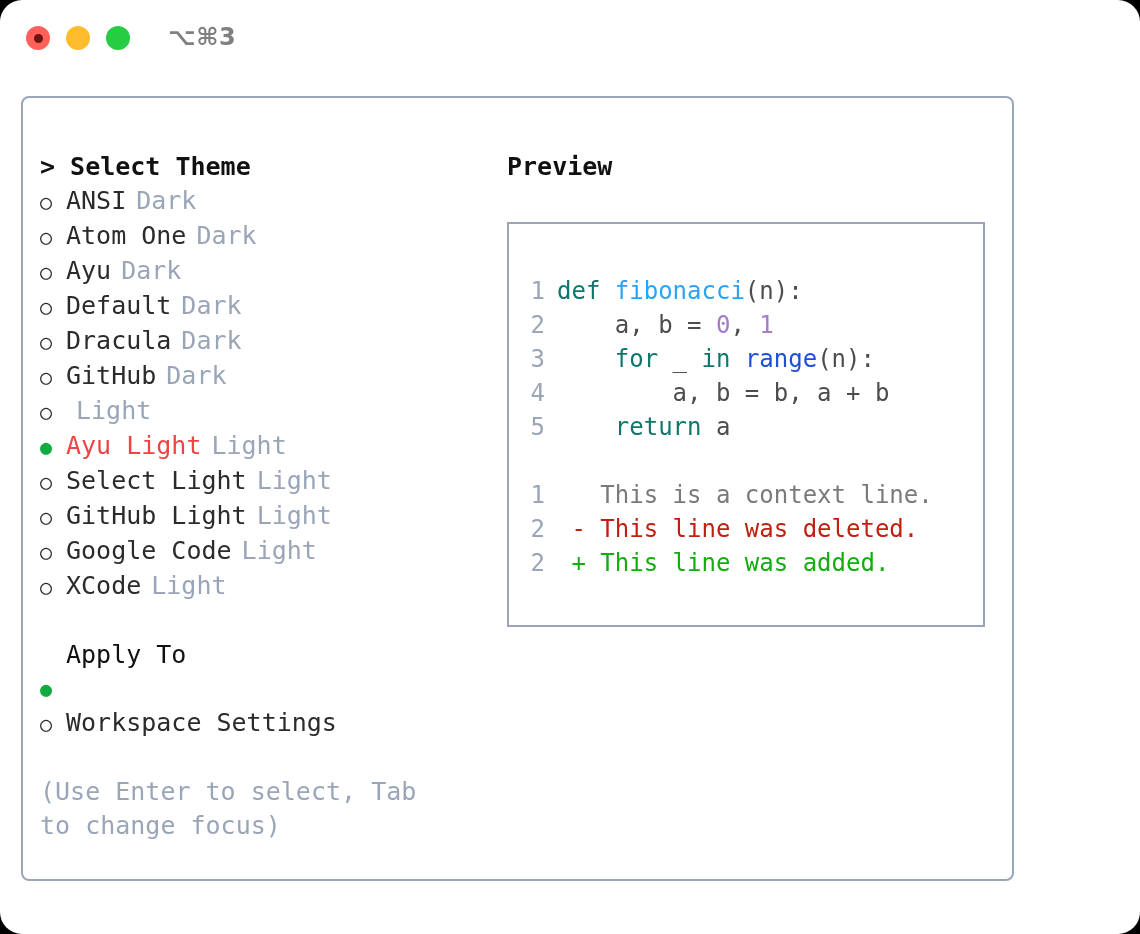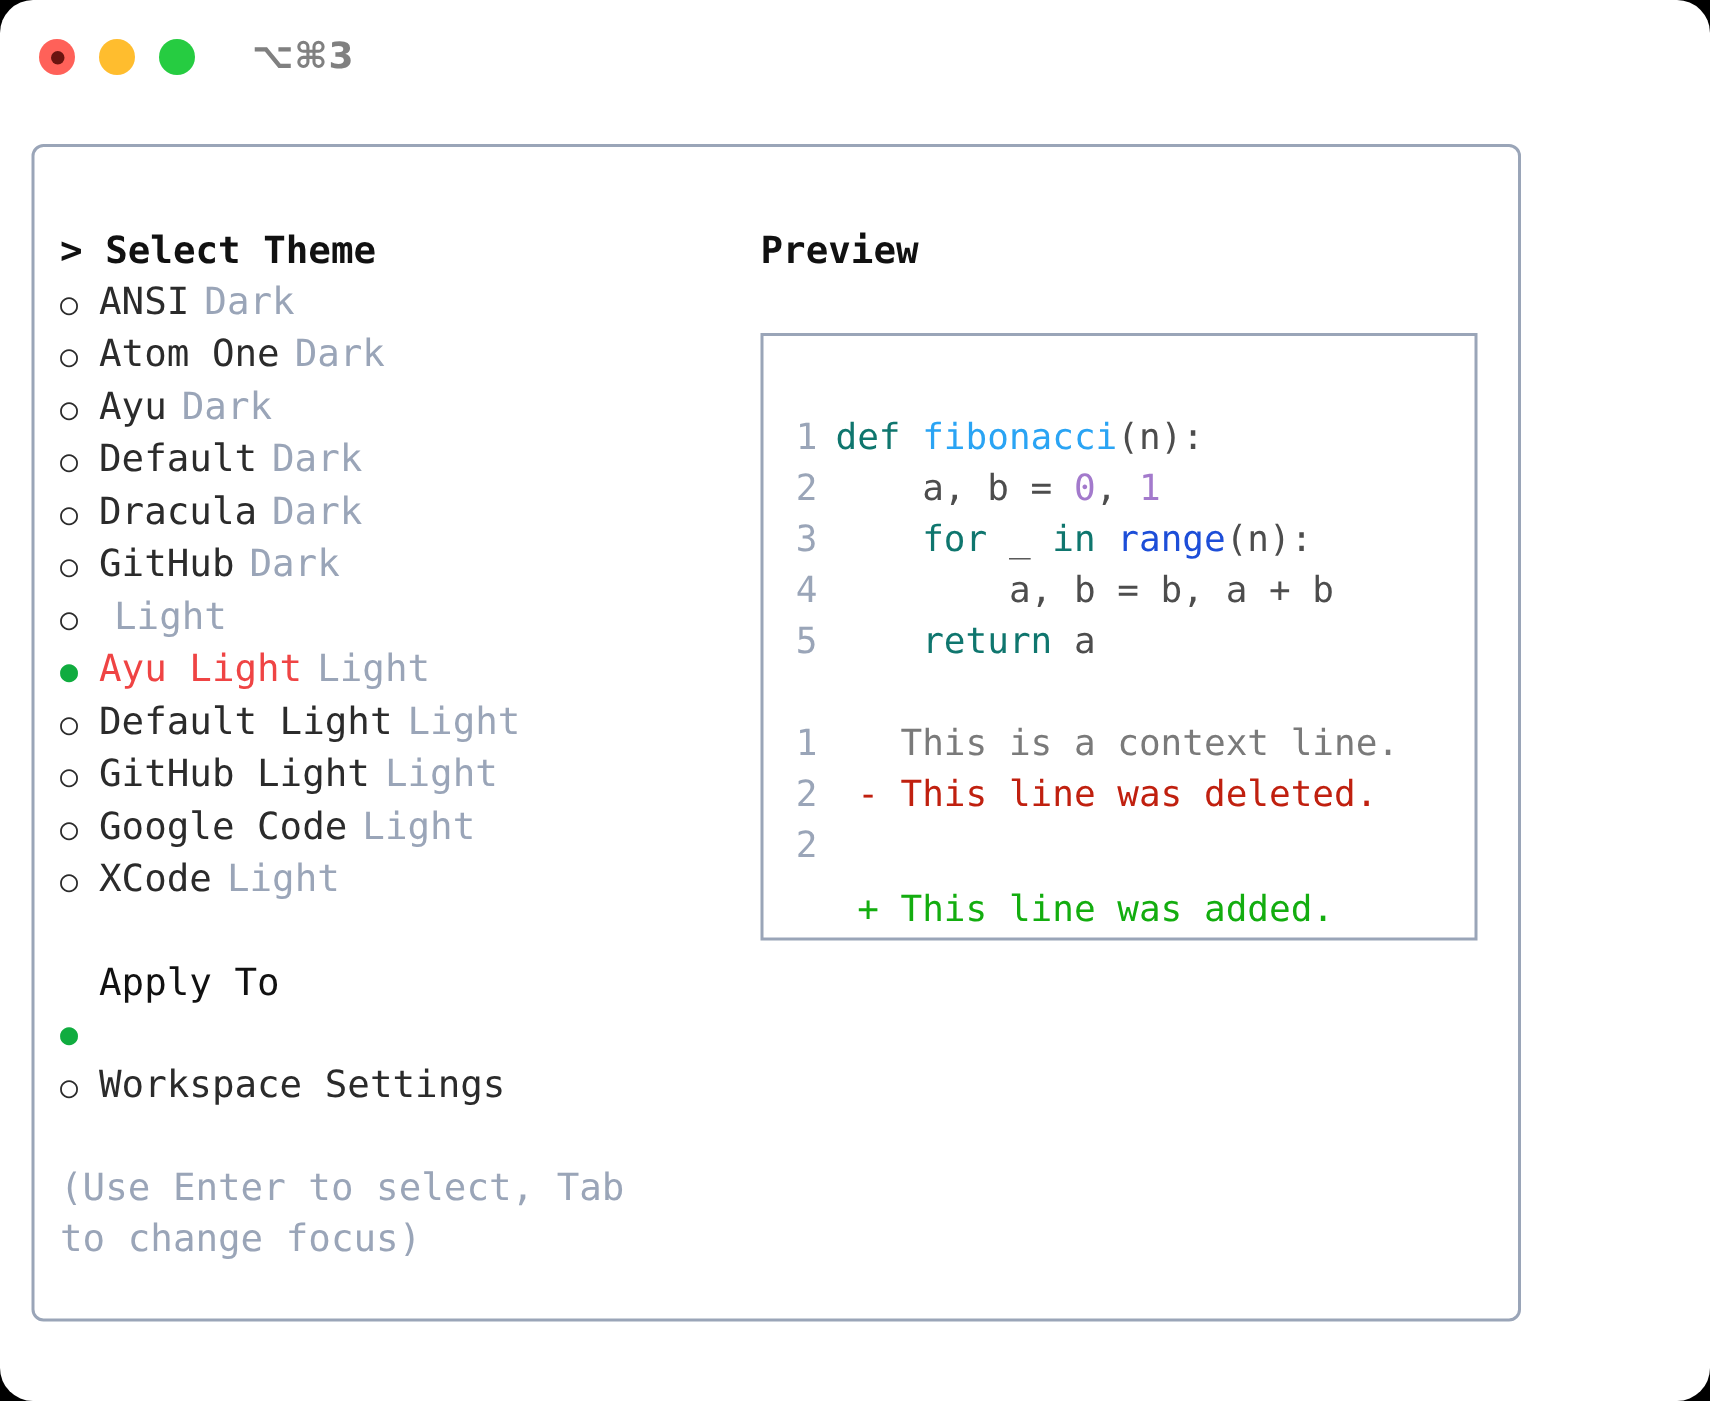--- a/index.html
+++ b/index.html
@@ -169,21 +169,21 @@
   }
   .code-txt { color: #4d4d4d; }
   .tok-kw   { color: #0f766e; }
   .tok-fn   { color: #2aa4f4; }
   .tok-num  { color: #a37acc; }
   .tok-call { color: #1d4ed8; }
   .tok-plain{ color: #4d4d4d; }
   .diff-gap { height: 34px; }
   .diff-ctx { color: #7a7a7a; }
   .diff-del { color: #c0200f; }
-  .diff-add { color: #13ad0f; margin-top: 43px; }
+  .diff-add { color: #13ad0f; }
 </style>
 </head>
 <body>
 
 <div id="app">
   <div class="window">
 
     <div class="titlebar">
       <div class="lights">
         <span class="light red"></span>
@@ -200,21 +200,21 @@
           <div class="section-head">&gt; Select Theme</div>
           <ul class="opt-list" id="theme-list">
               <li class="opt"><span class="marker">○</span><span class="opt-label">ANSI</span><span class="opt-tag">Dark</span></li>
               <li class="opt"><span class="marker">○</span><span class="opt-label">Atom One</span><span class="opt-tag">Dark</span></li>
               <li class="opt"><span class="marker">○</span><span class="opt-label">Ayu</span><span class="opt-tag">Dark</span></li>
               <li class="opt"><span class="marker">○</span><span class="opt-label">Default</span><span class="opt-tag">Dark</span></li>
               <li class="opt"><span class="marker">○</span><span class="opt-label">Dracula</span><span class="opt-tag">Dark</span></li>
               <li class="opt"><span class="marker">○</span><span class="opt-label">GitHub</span><span class="opt-tag">Dark</span></li>
               <li class="opt"><span class="marker">○</span><span class="opt-tag">Light</span></li>
               <li class="opt selected"><span class="marker">●</span><span class="opt-label">Ayu Light</span><span class="opt-tag">Light</span></li>
-              <li class="opt"><span class="marker">○</span><span class="opt-label">Default Light</span><span class="opt-tag">Light</span></li>
+              <li class="opt"><span class="marker">○</span><span class="opt-label">Select Light</span><span class="opt-tag">Light</span></li>
               <li class="opt"><span class="marker">○</span><span class="opt-label">GitHub Light</span><span class="opt-tag">Light</span></li>
               <li class="opt"><span class="marker">○</span><span class="opt-label">Google Code</span><span class="opt-tag">Light</span></li>
               <li class="opt"><span class="marker">○</span><span class="opt-label">XCode</span><span class="opt-tag">Light</span></li>
             </ul>
 
           <div class="spacer-sm"></div>
 
           <div class="group-title">Apply To</div>
           <ul class="opt-list" id="apply-list">
               <li class="opt selected"><span class="marker">●</span></li>

